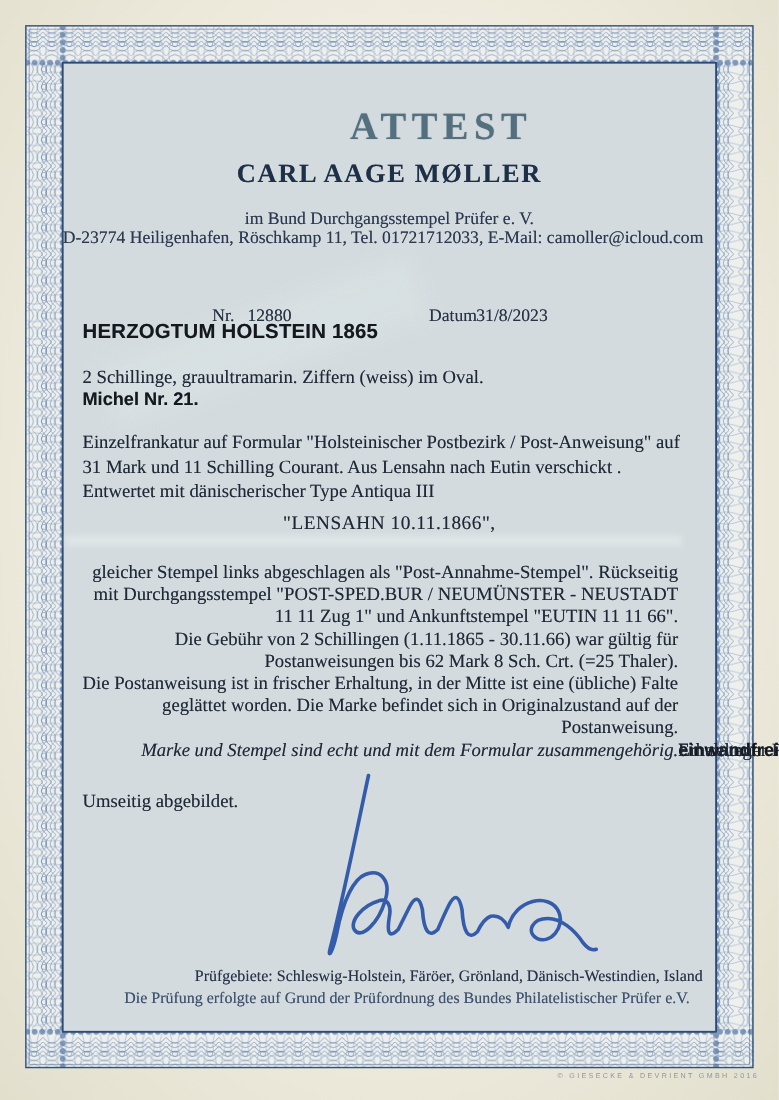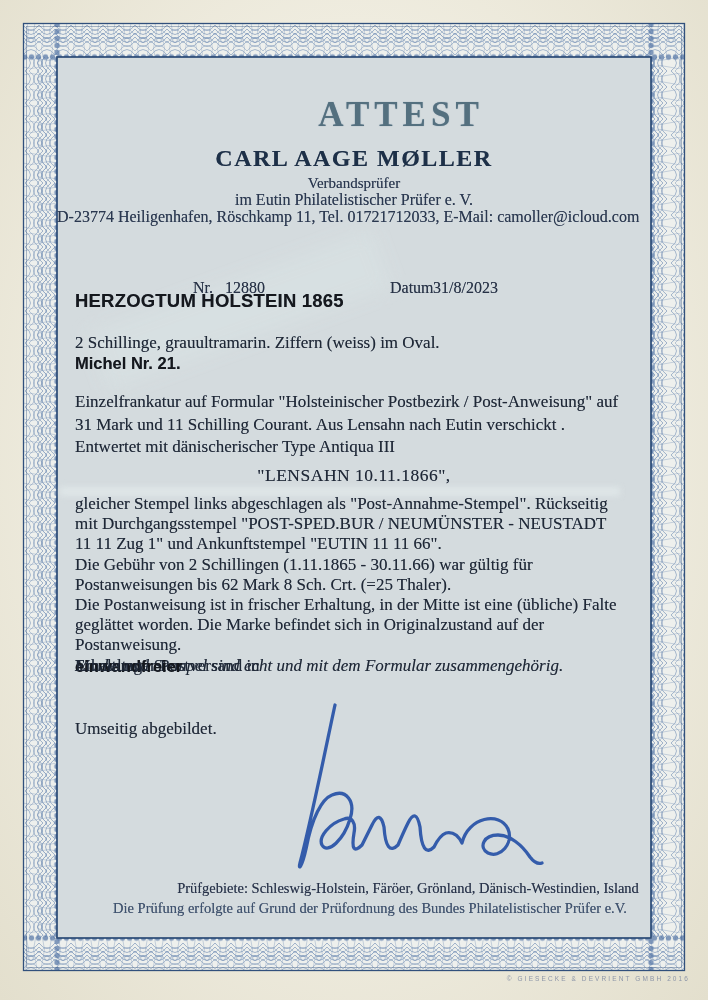--- a/index.html
+++ b/index.html
@@ -46,21 +46,21 @@
     font-size:18.5px;letter-spacing:0.2px;color:#15181d;
   }
   .desc{left:18px;top:276px;font-size:17px;}
   .catalog{
     left:18px;top:297px;font-family:"Liberation Sans", sans-serif;
     font-weight:bold;font-size:16.5px;color:#15181d;
   }
   .para1{left:18px;top:334px;font-size:17px;}
   .para1 div{position:static;line-height:22.5px;}
   .cancel{left:0;width:594px;top:408px;text-align:center;font-size:17.5px;letter-spacing:0.5px;}
-  .para2{left:18px;top:437px;font-size:17px;}
+  .para2{left:18px;top:453px;font-size:17px;text-align:right;}
   .para2 div{position:static;line-height:20.2px;}
   .cond-bold{
     font-family:"Liberation Sans", sans-serif;font-weight:bold;
     font-size:16.5px;color:#15181d;
   }
   .auth-line{font-style:italic;}
   .illustrated{left:18px;top:662px;font-size:17px;text-align:center;}
   .footer1{left:0;width:702px;top:823px;text-align:center;font-size:14.5px;color:#28334a;}
   .footer2{left:0;width:594px;top:843px;text-align:center;font-size:14.5px;color:#3f5370;margin-left:16px;}
   .sig{position:absolute;left:286px;top:697px;}
@@ -147,22 +147,21 @@
     <rect x="57" y="57" width="594" height="881" fill="none" stroke="#2b4a76" stroke-width="1.7"></rect>
   </svg>
 
   <div class="streak"></div>
   <div class="streak2"></div>
 
   <div class="doc softserif">
 
     <div class="title">ATTEST</div>
     <div class="name">CARL AAGE MØLLER</div>
-    <div class="role">Verbandsprüfer</div>
-    <div class="assoc">im Eutin Philatelistischer Prüfer e. V.</div>
+    <div class="assoc">im Bund Durchgangsstempel Prüfer e. V.</div>
     <div class="addr">D-23774 Heiligenhafen, Röschkamp 11, Tel. 01721712033, E-Mail: camoller@icloud.com</div>
 
     <div class="meta">
       <span class="nr-label">Nr.</span>
       <span class="nr-value">12880</span>
       <span class="dt-label">Datum</span>
       <span class="dt-value">31/8/2023</span>
     </div>
 
     <div class="heading">HERZOGTUM HOLSTEIN 1865</div>

